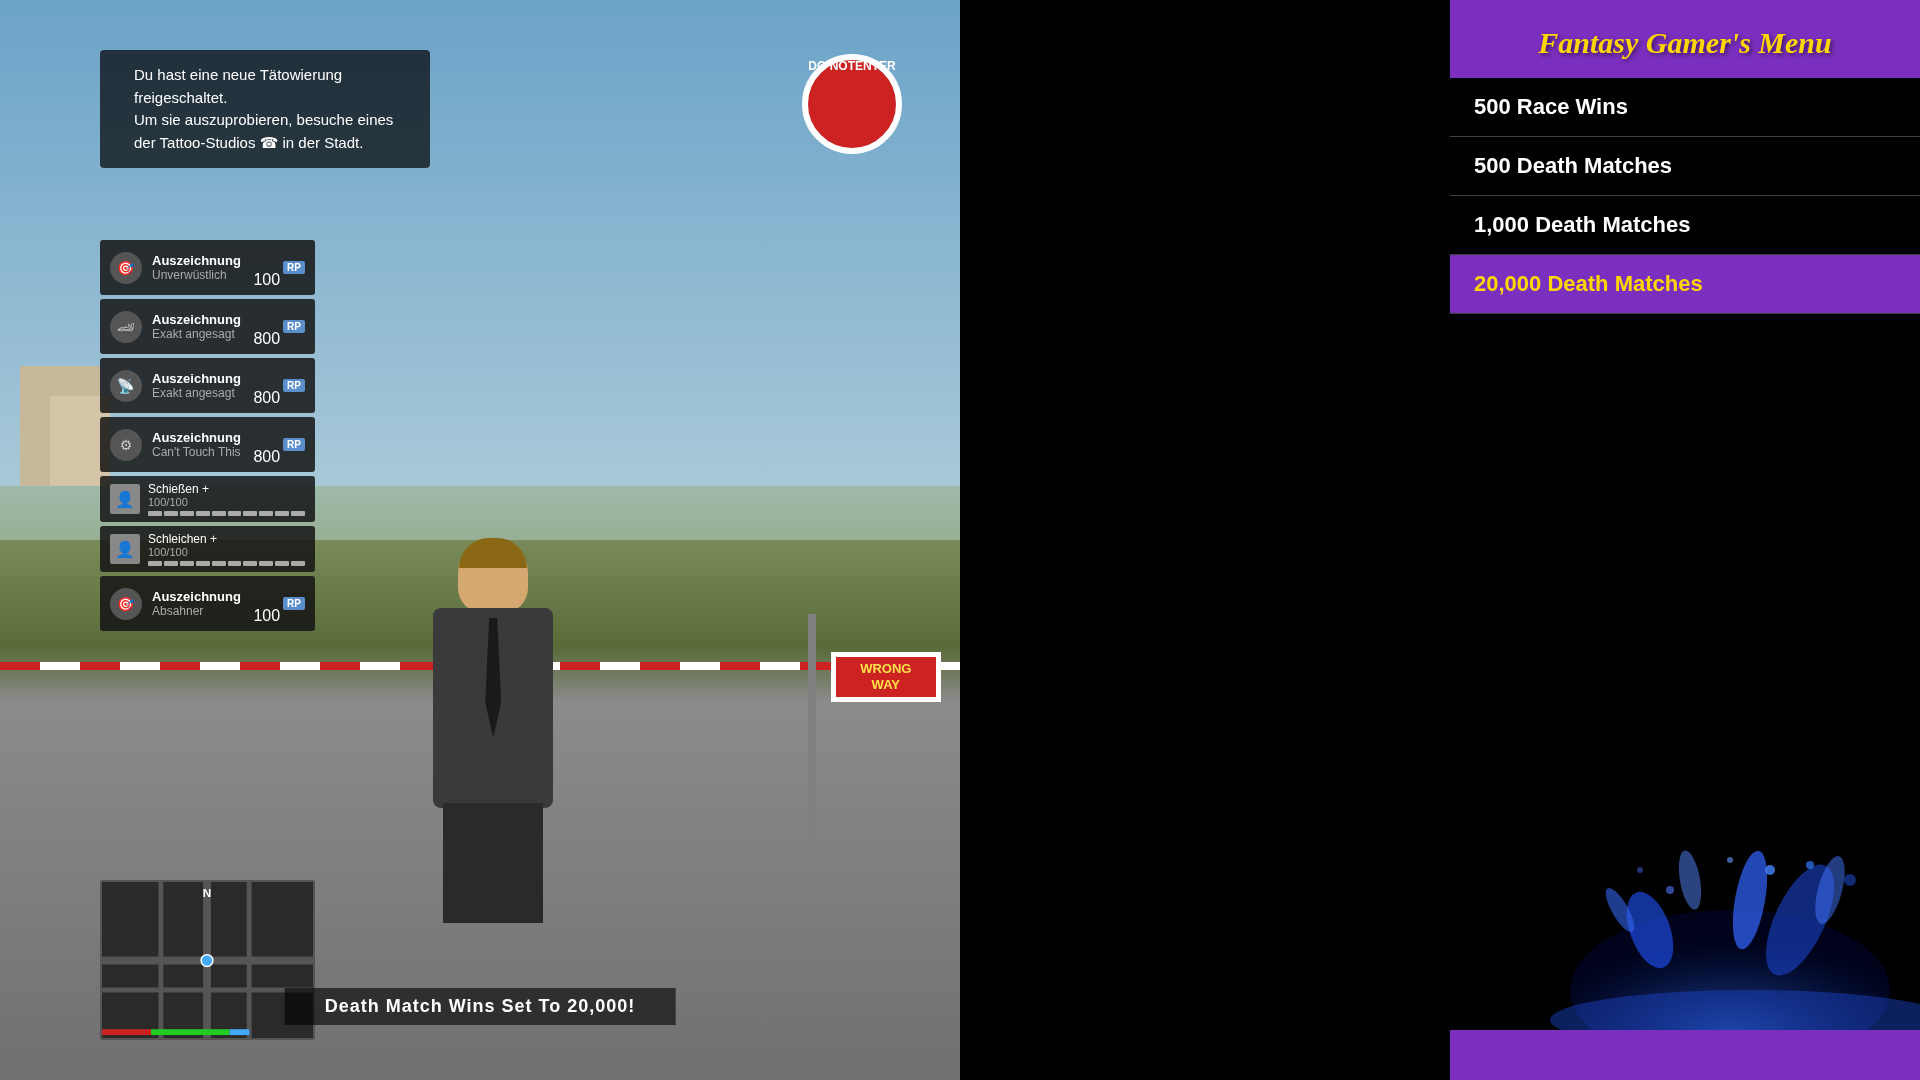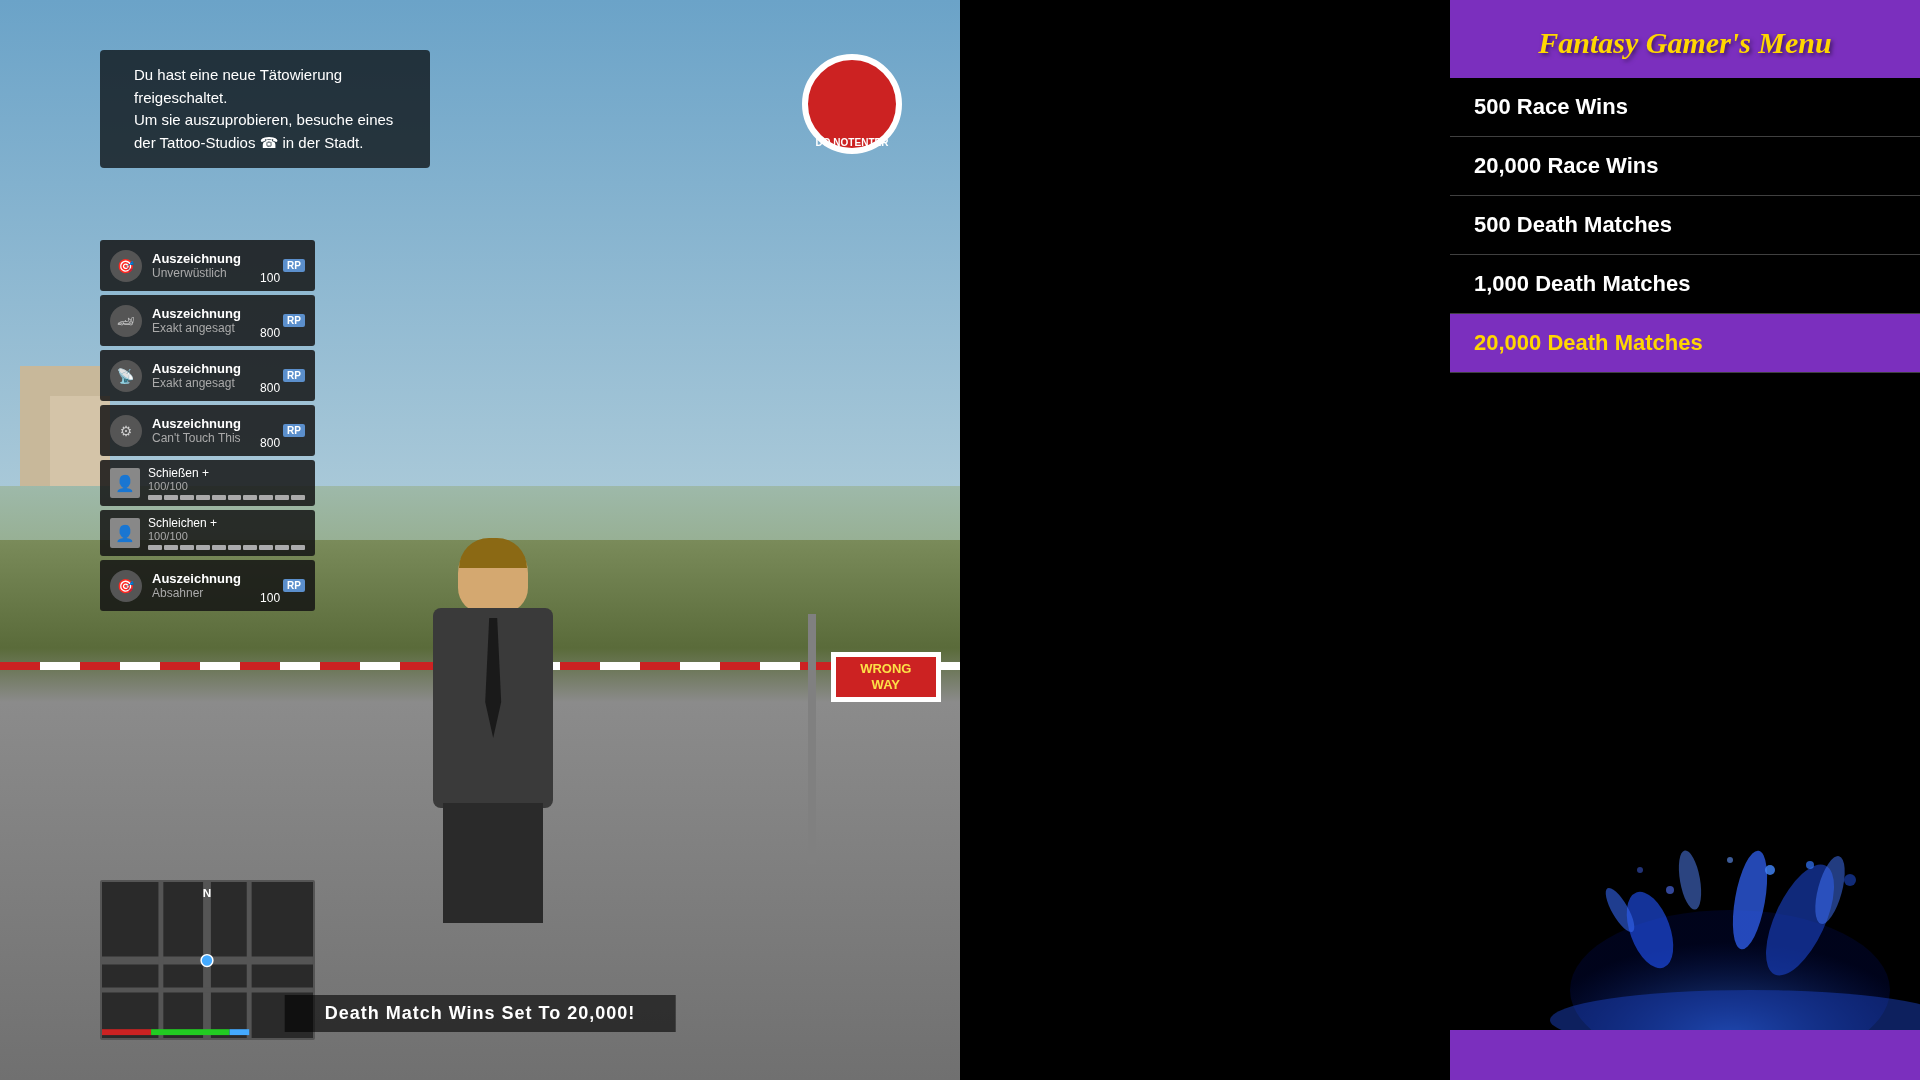--- a/index.html
+++ b/index.html
@@ -121,25 +121,25 @@
       flex-direction: column;
       align-items: center;
       gap: 5px;
     }
     .sign-circle {
       width: 100px; height: 100px;
       border-radius: 50%;
       background: #CC2222;
       border: 6px solid #FFFFFF;
       display: flex;
-      align-items: flex-end;
+      align-items: flex-start;
       justify-content: center;
       color: white;
       font-weight: 900;
-      font-size: 10px;
+      font-size: 12px;
       text-align: center;
       line-height: 1.1;
     }
     .sign-wrong-way {
       position: absolute;
       bottom: 35%;
       right: 2%;
       width: 110px; height: 50px;
       background: #CC2222;
       border: 5px solid #FFFFFF;
@@ -259,21 +259,21 @@
       color: #AAAAAA;
       font-size: 12px;
     }
     .award-rp {
       display: flex;
       align-items: center;
       gap: 3px;
     }
     .rp-value {
       color: white;
-      font-size: 12px;
+      font-size: 16px;
       margin-top: 25px;
     }
     .rp-badge {
       background: #5B8FCC;
       color: white;
       font-size: 10px;
       font-weight: bold;
       padding: 1px 4px;
       border-radius: 2px;
     }
@@ -337,21 +337,21 @@
       overflow: hidden;
     }
     .minimap-roads {
       position: absolute;
       top: 0; left: 0; right: 0; bottom: 0;
     }
 
     
     .subtitle-bar {
       position: absolute;
-      bottom: 48px;
+      bottom: 55px;
       left: 50%;
       transform: translateX(-50%);
       background: rgba(0,0,0,0.6);
       padding: 8px 40px;
       border-radius: 0;
     }
     .subtitle-text {
       color: white;
       font-size: 18px;
       font-weight: bold;
@@ -593,23 +593,20 @@
 <div id="menu-panel">
   <div class="menu-header">
     <div class="menu-title">Fantasy Gamer's Menu</div>
   </div>
 
   <div class="menu-items">
     <div class="menu-item">
       <span>500 Race Wins</span>
     </div>
     <div class="menu-item">
-      <span>20,000 Race Wins</span>
-    </div>
-    <div class="menu-item">
       <span>500 Death Matches</span>
     </div>
     <div class="menu-item">
       <span>1,000 Death Matches</span>
     </div>
     <div class="menu-item selected">
       <span>20,000 Death Matches</span>
     </div>
   </div>
 

